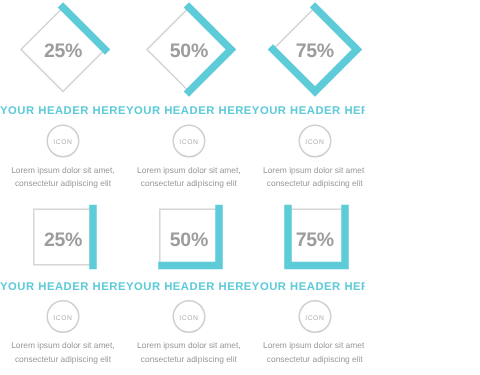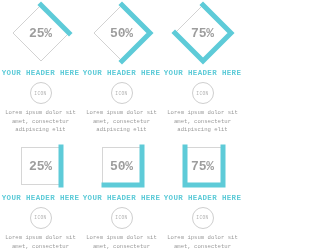--- a/index.html
+++ b/index.html
@@ -4,21 +4,21 @@
 <style>
   html,body{margin:0;padding:0;}
   body{
     width:243px;height:250px;
     background:#ffffff;
     font-family:"Liberation Sans", sans-serif;
     overflow:hidden;
   }
   .board{
     width:243px;height:250px;
-    display:flex;flex-direction:column;font-family:Liberation Mono, monospace;
+    display:flex;flex-direction:column;
   }
   .row{
     flex:1 1 50%;
     display:flex;
     flex-direction:row;
   }
   .cell{
     flex:1 1 33.333%;
     display:flex;
     flex-direction:column;

